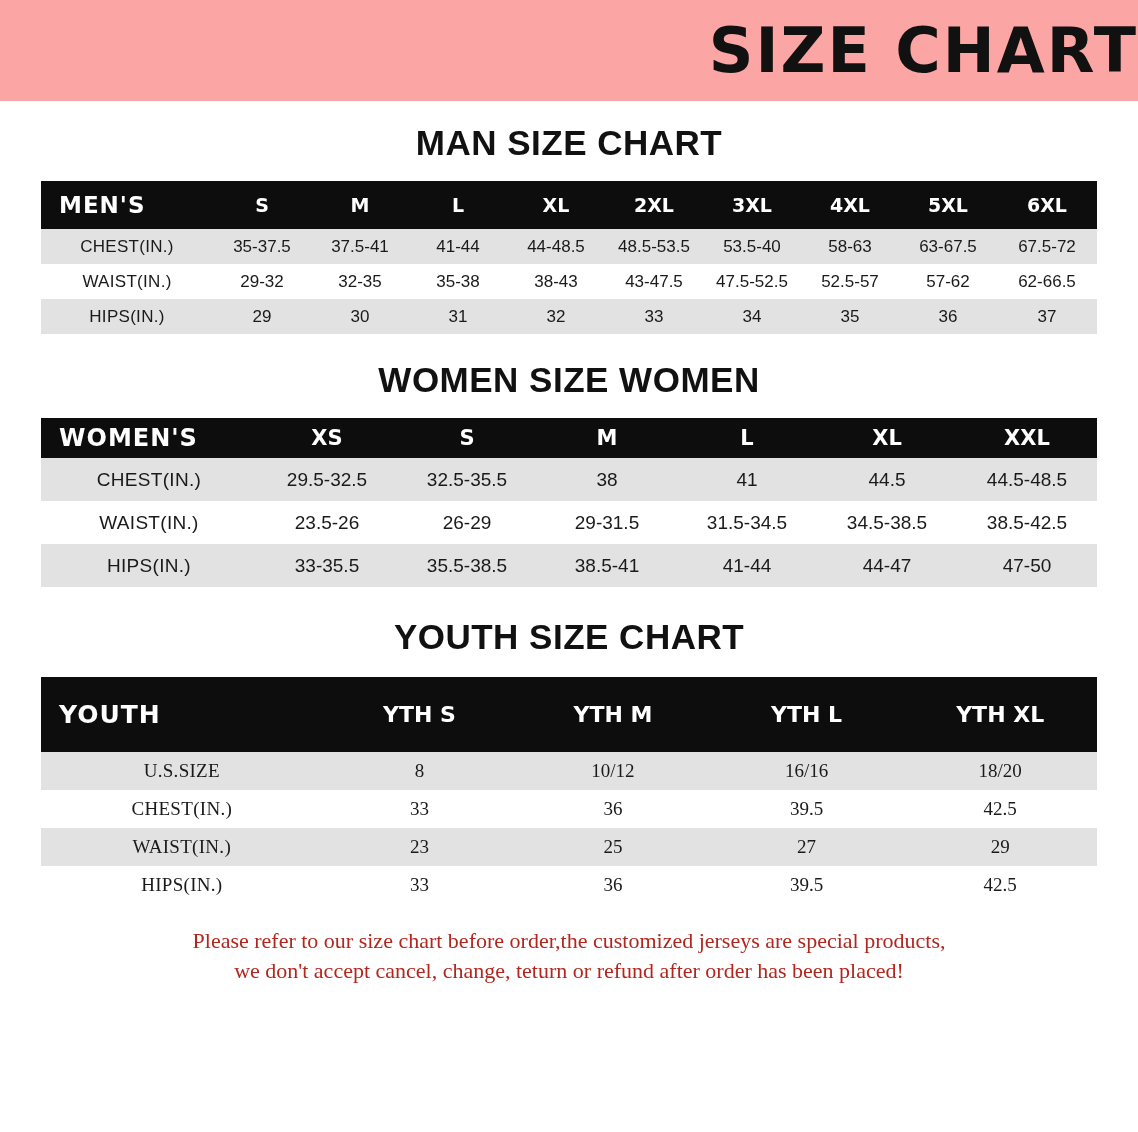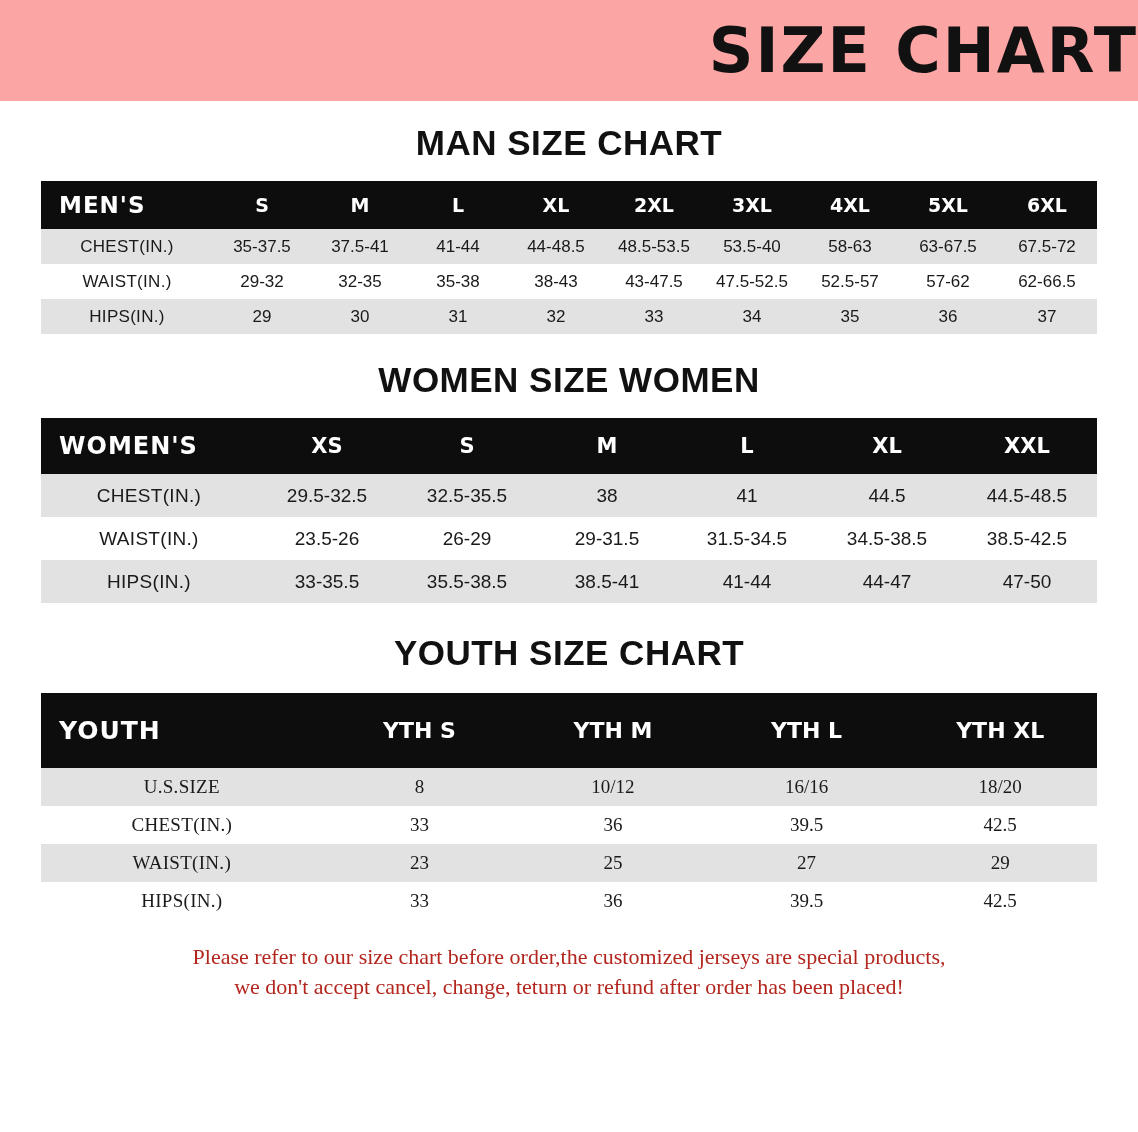--- a/index.html
+++ b/index.html
@@ -59,21 +59,21 @@
   table.chart thead th {
     background: #0d0d0d;
     color: #ffffff;
     font-family: "DejaVu Sans", sans-serif;
     font-weight: bold;
     padding: 0;
     text-align: center;
     vertical-align: middle;
   }
   table.men thead th { height: 48px; font-size: 19px; }
-  table.women thead th { height: 56px; font-size: 21px; }
+  table.women thead th { height: 40px; font-size: 21px; }
   table.youth thead th { height: 75px; font-size: 22px; }
 
   table.chart thead th.rowhead {
     text-align: left;
     padding-left: 18px;
     letter-spacing: 1px;
   }
   table.men thead th.rowhead { font-size: 23px; }
   table.women thead th.rowhead { font-size: 24px; }
   table.youth thead th.rowhead { font-size: 25px; }

